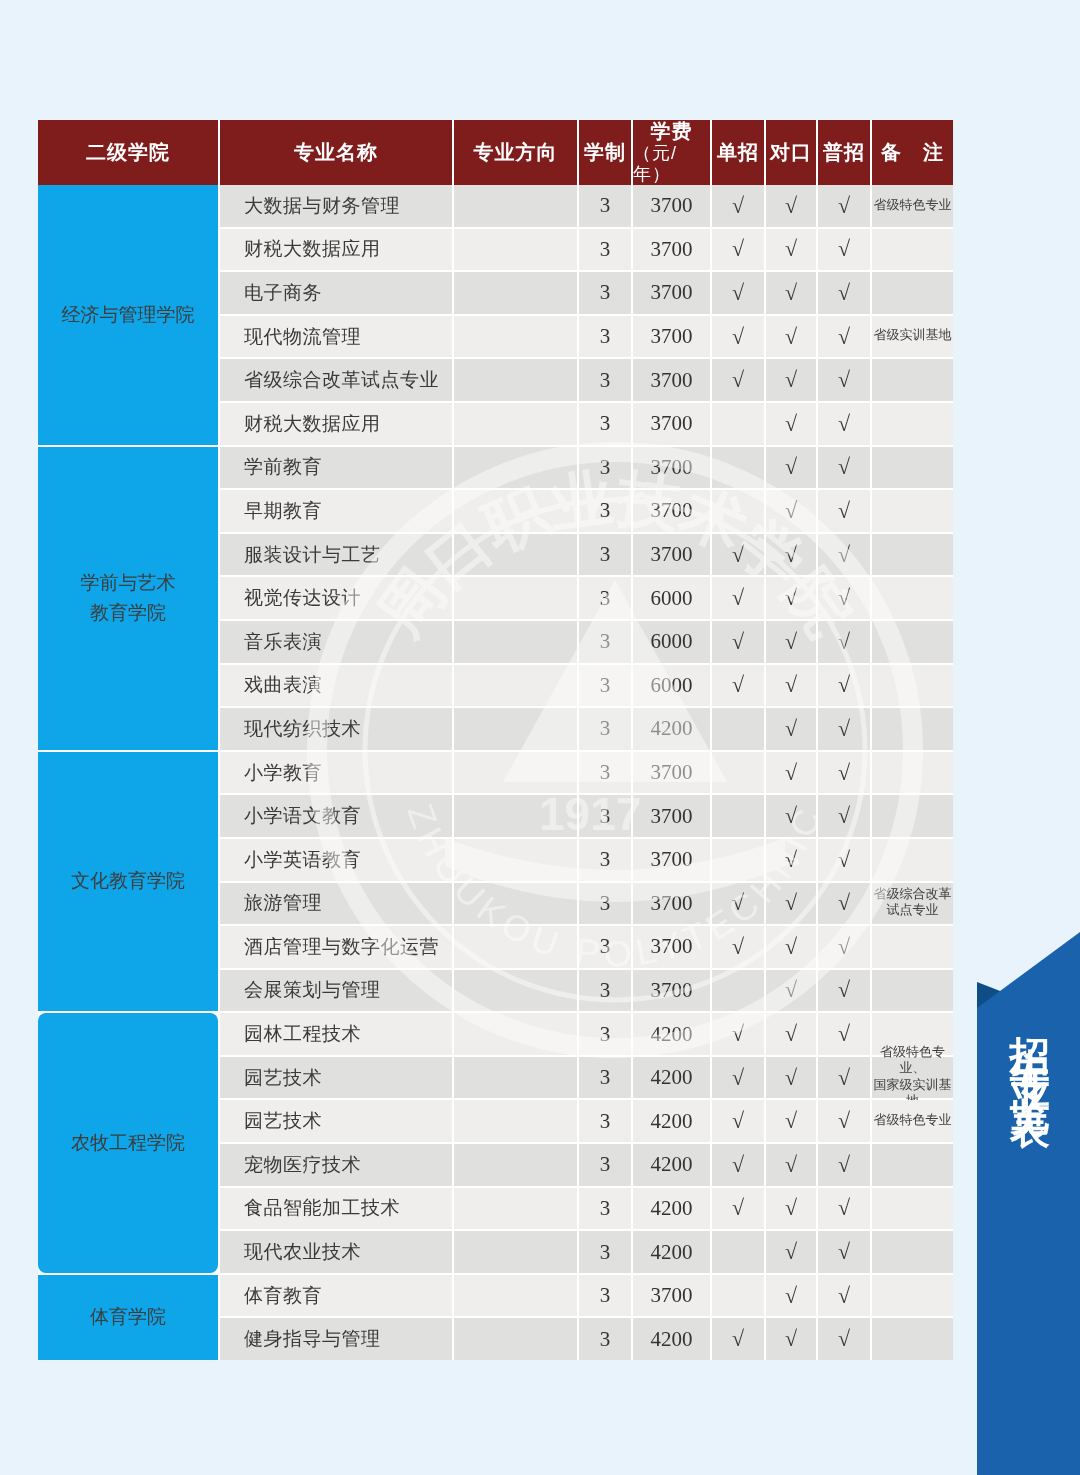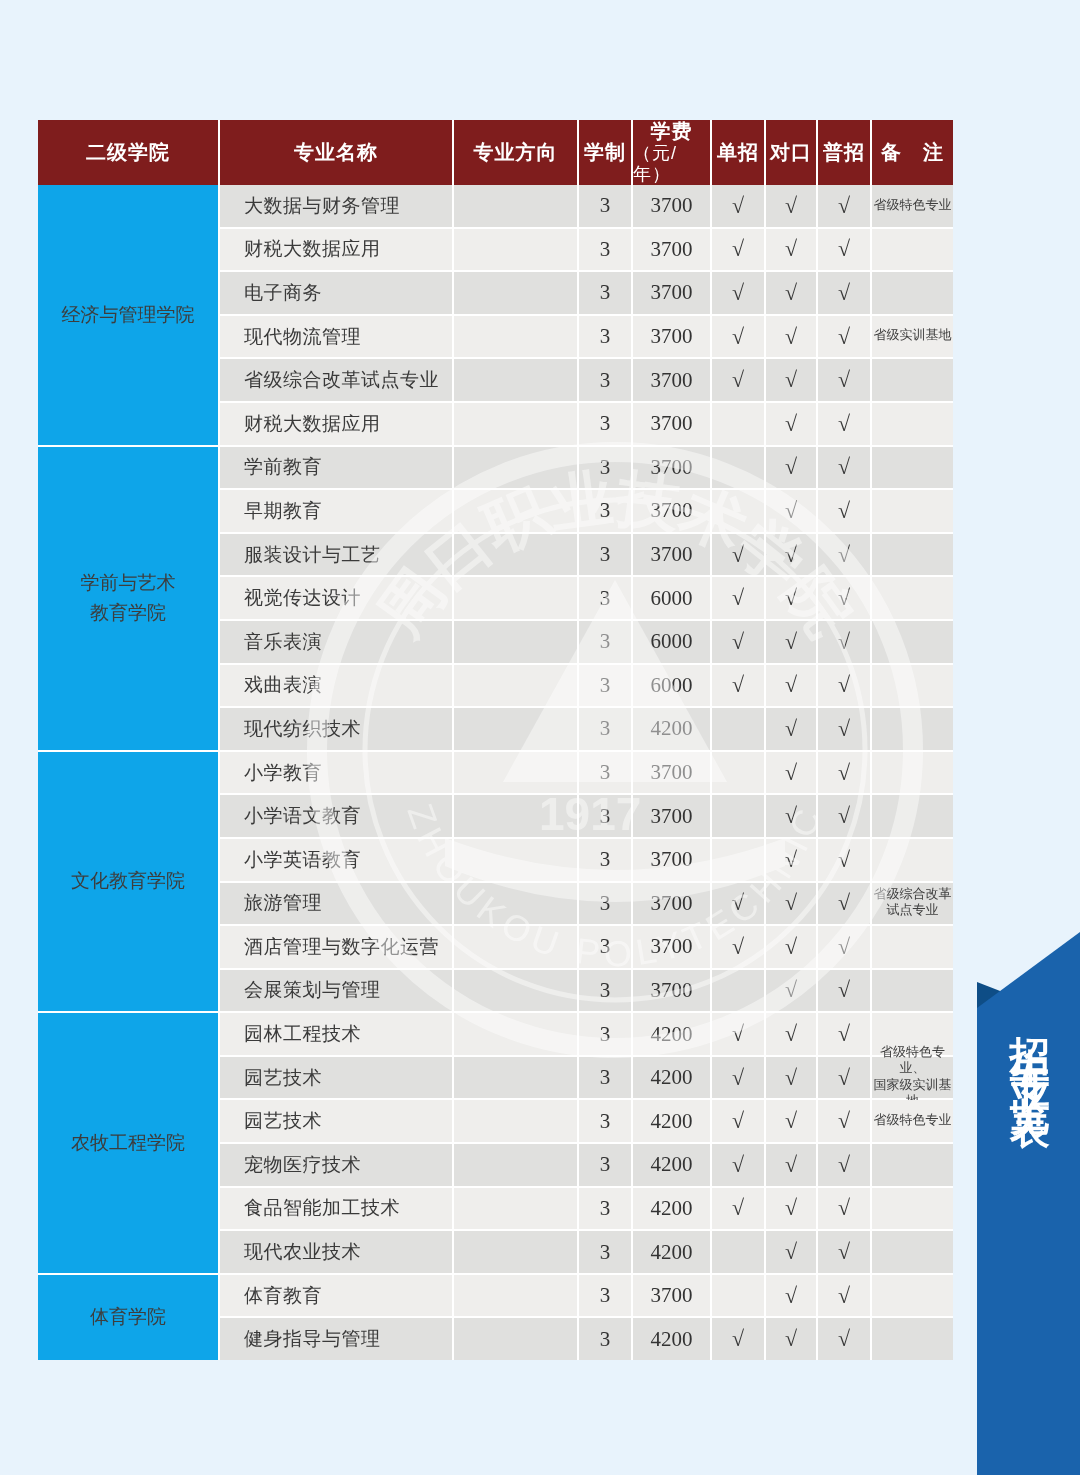--- a/index.html
+++ b/index.html
@@ -271,21 +271,21 @@
       <div class="cell c-check light">√</div>
       <div class="cell c-remark light"></div>
       <div class="cell c-major dark">会展策划与管理</div>
       <div class="cell c-dir dark"></div>
       <div class="cell c-num dark">3</div>
       <div class="cell c-num dark">3700</div>
       <div class="cell c-check dark"></div>
       <div class="cell c-check dark">√</div>
       <div class="cell c-check dark">√</div>
       <div class="cell c-remark dark"></div>
-      <div class="cell college" style="grid-row: span 6;">农牧工程学院</div>
+      <div class="cell college" style="grid-row: span 6; border-radius: 8px;">农牧工程学院</div>
       <div class="cell c-major light">园林工程技术</div>
       <div class="cell c-dir light"></div>
       <div class="cell c-num light">3</div>
       <div class="cell c-num light">4200</div>
       <div class="cell c-check light">√</div>
       <div class="cell c-check light">√</div>
       <div class="cell c-check light">√</div>
       <div class="cell c-remark light"></div>
       <div class="cell c-major dark">园艺技术</div>
       <div class="cell c-dir dark"></div>

